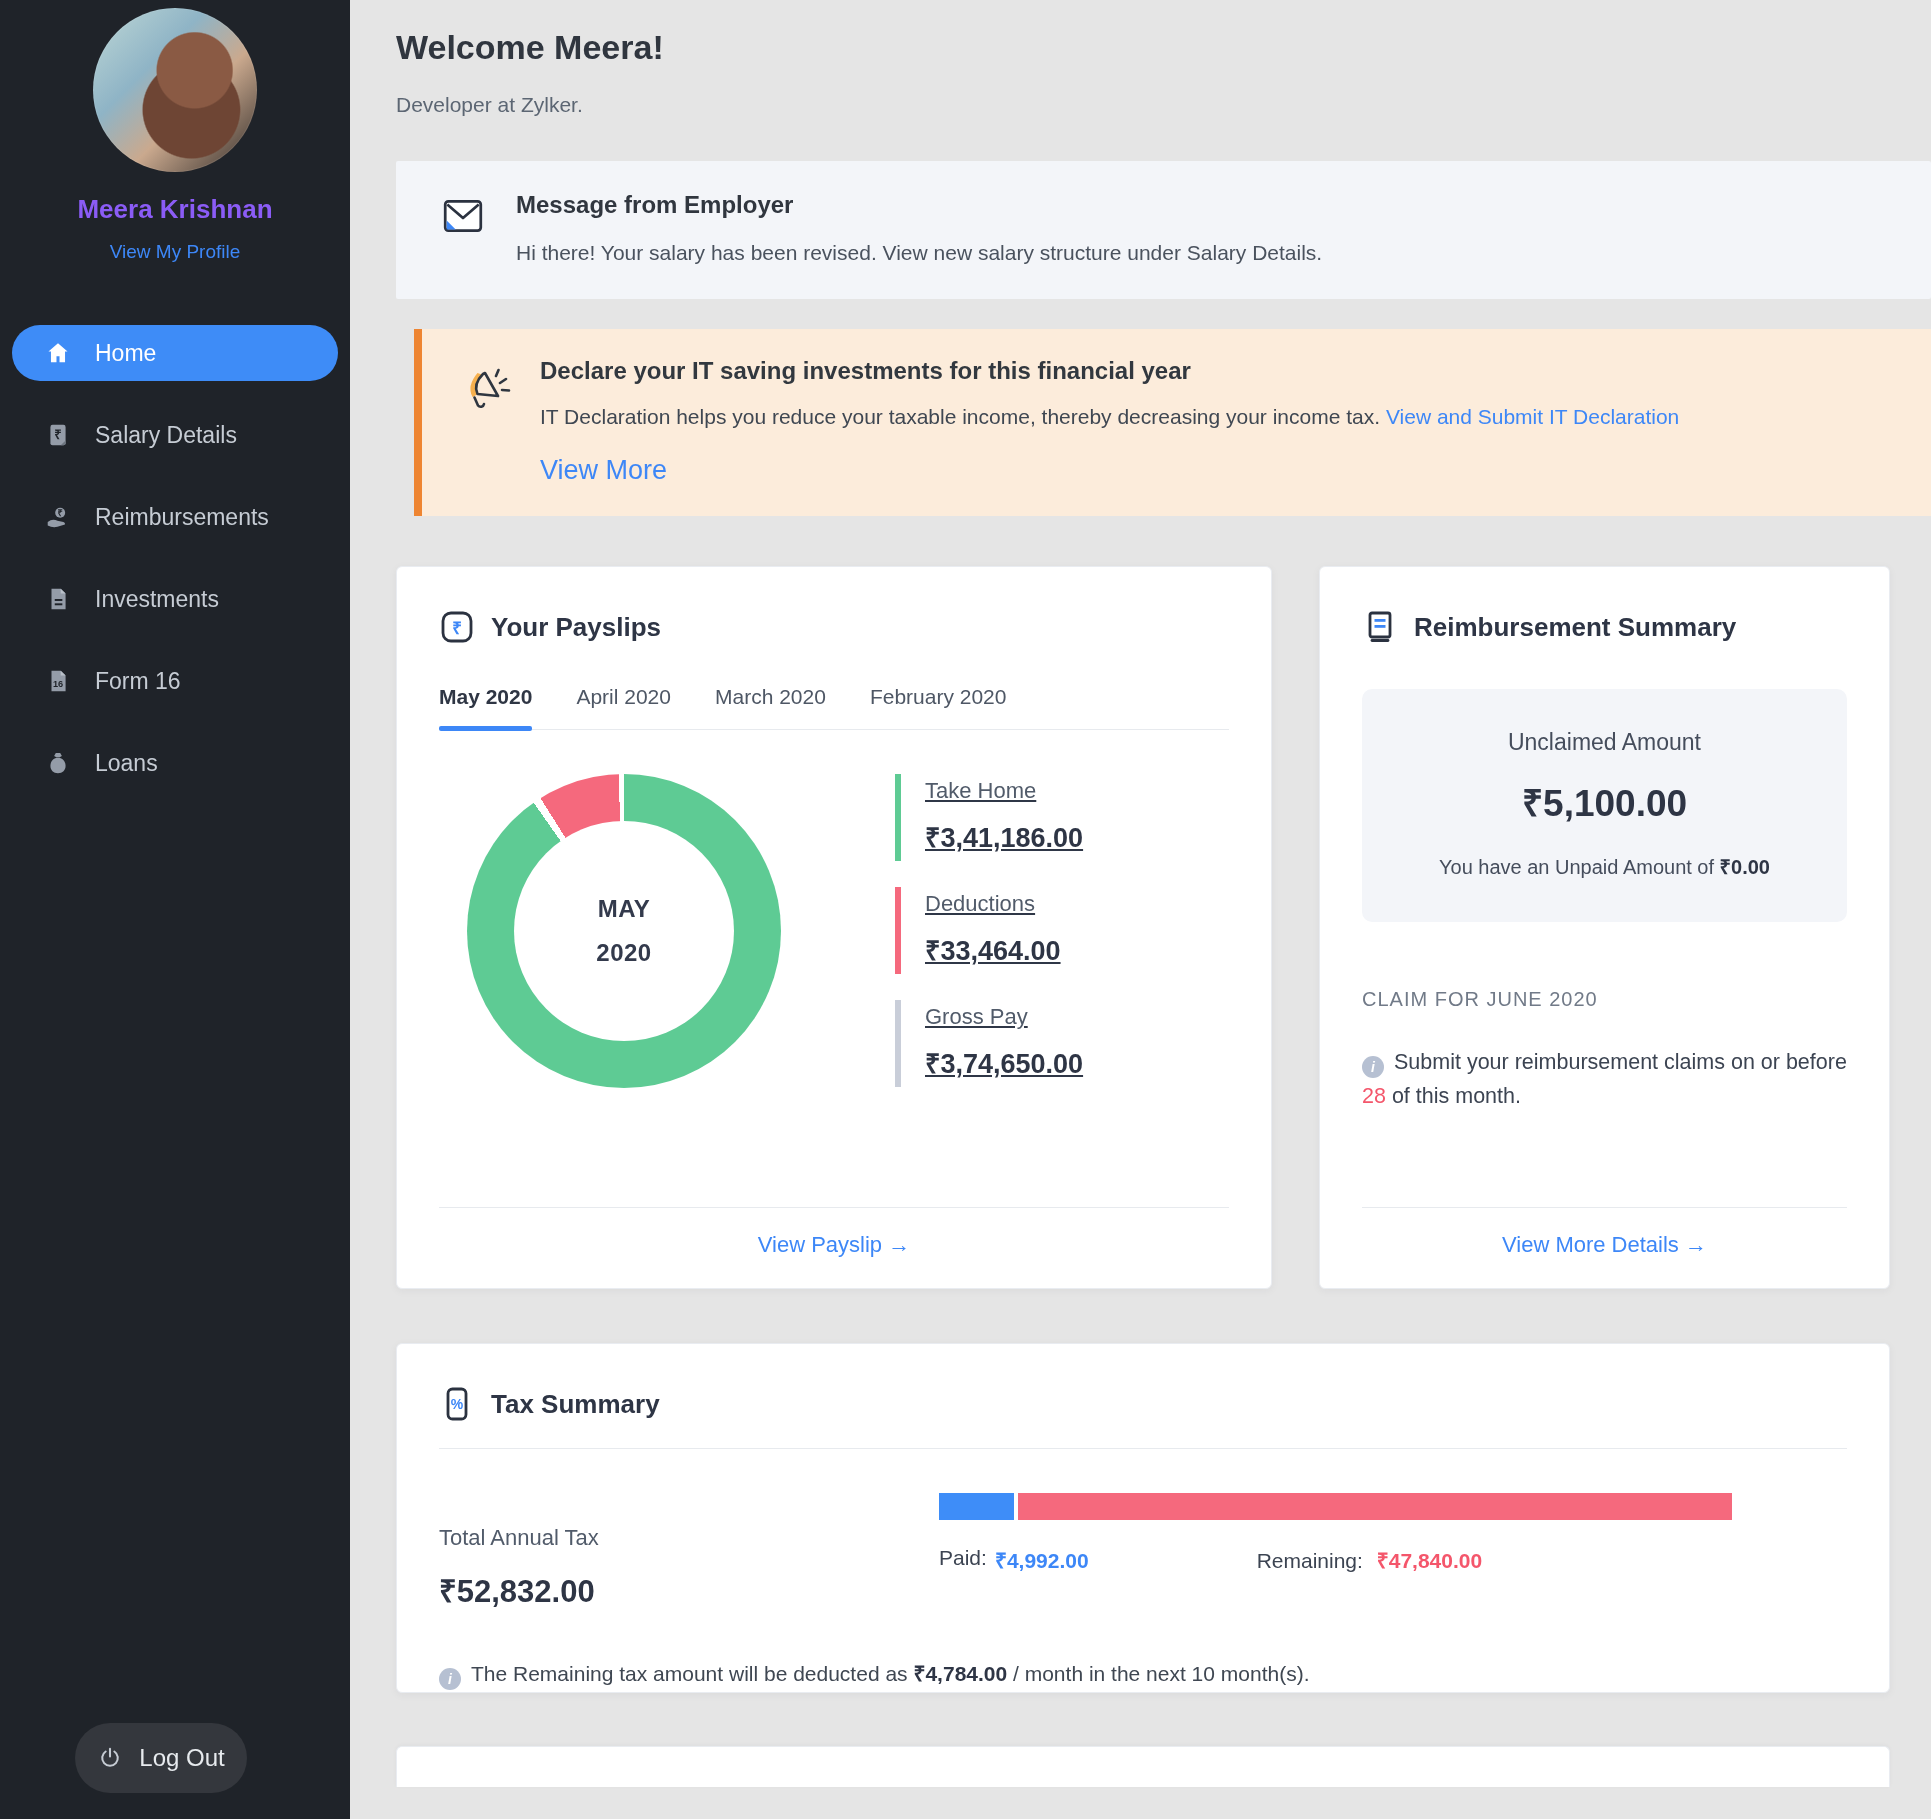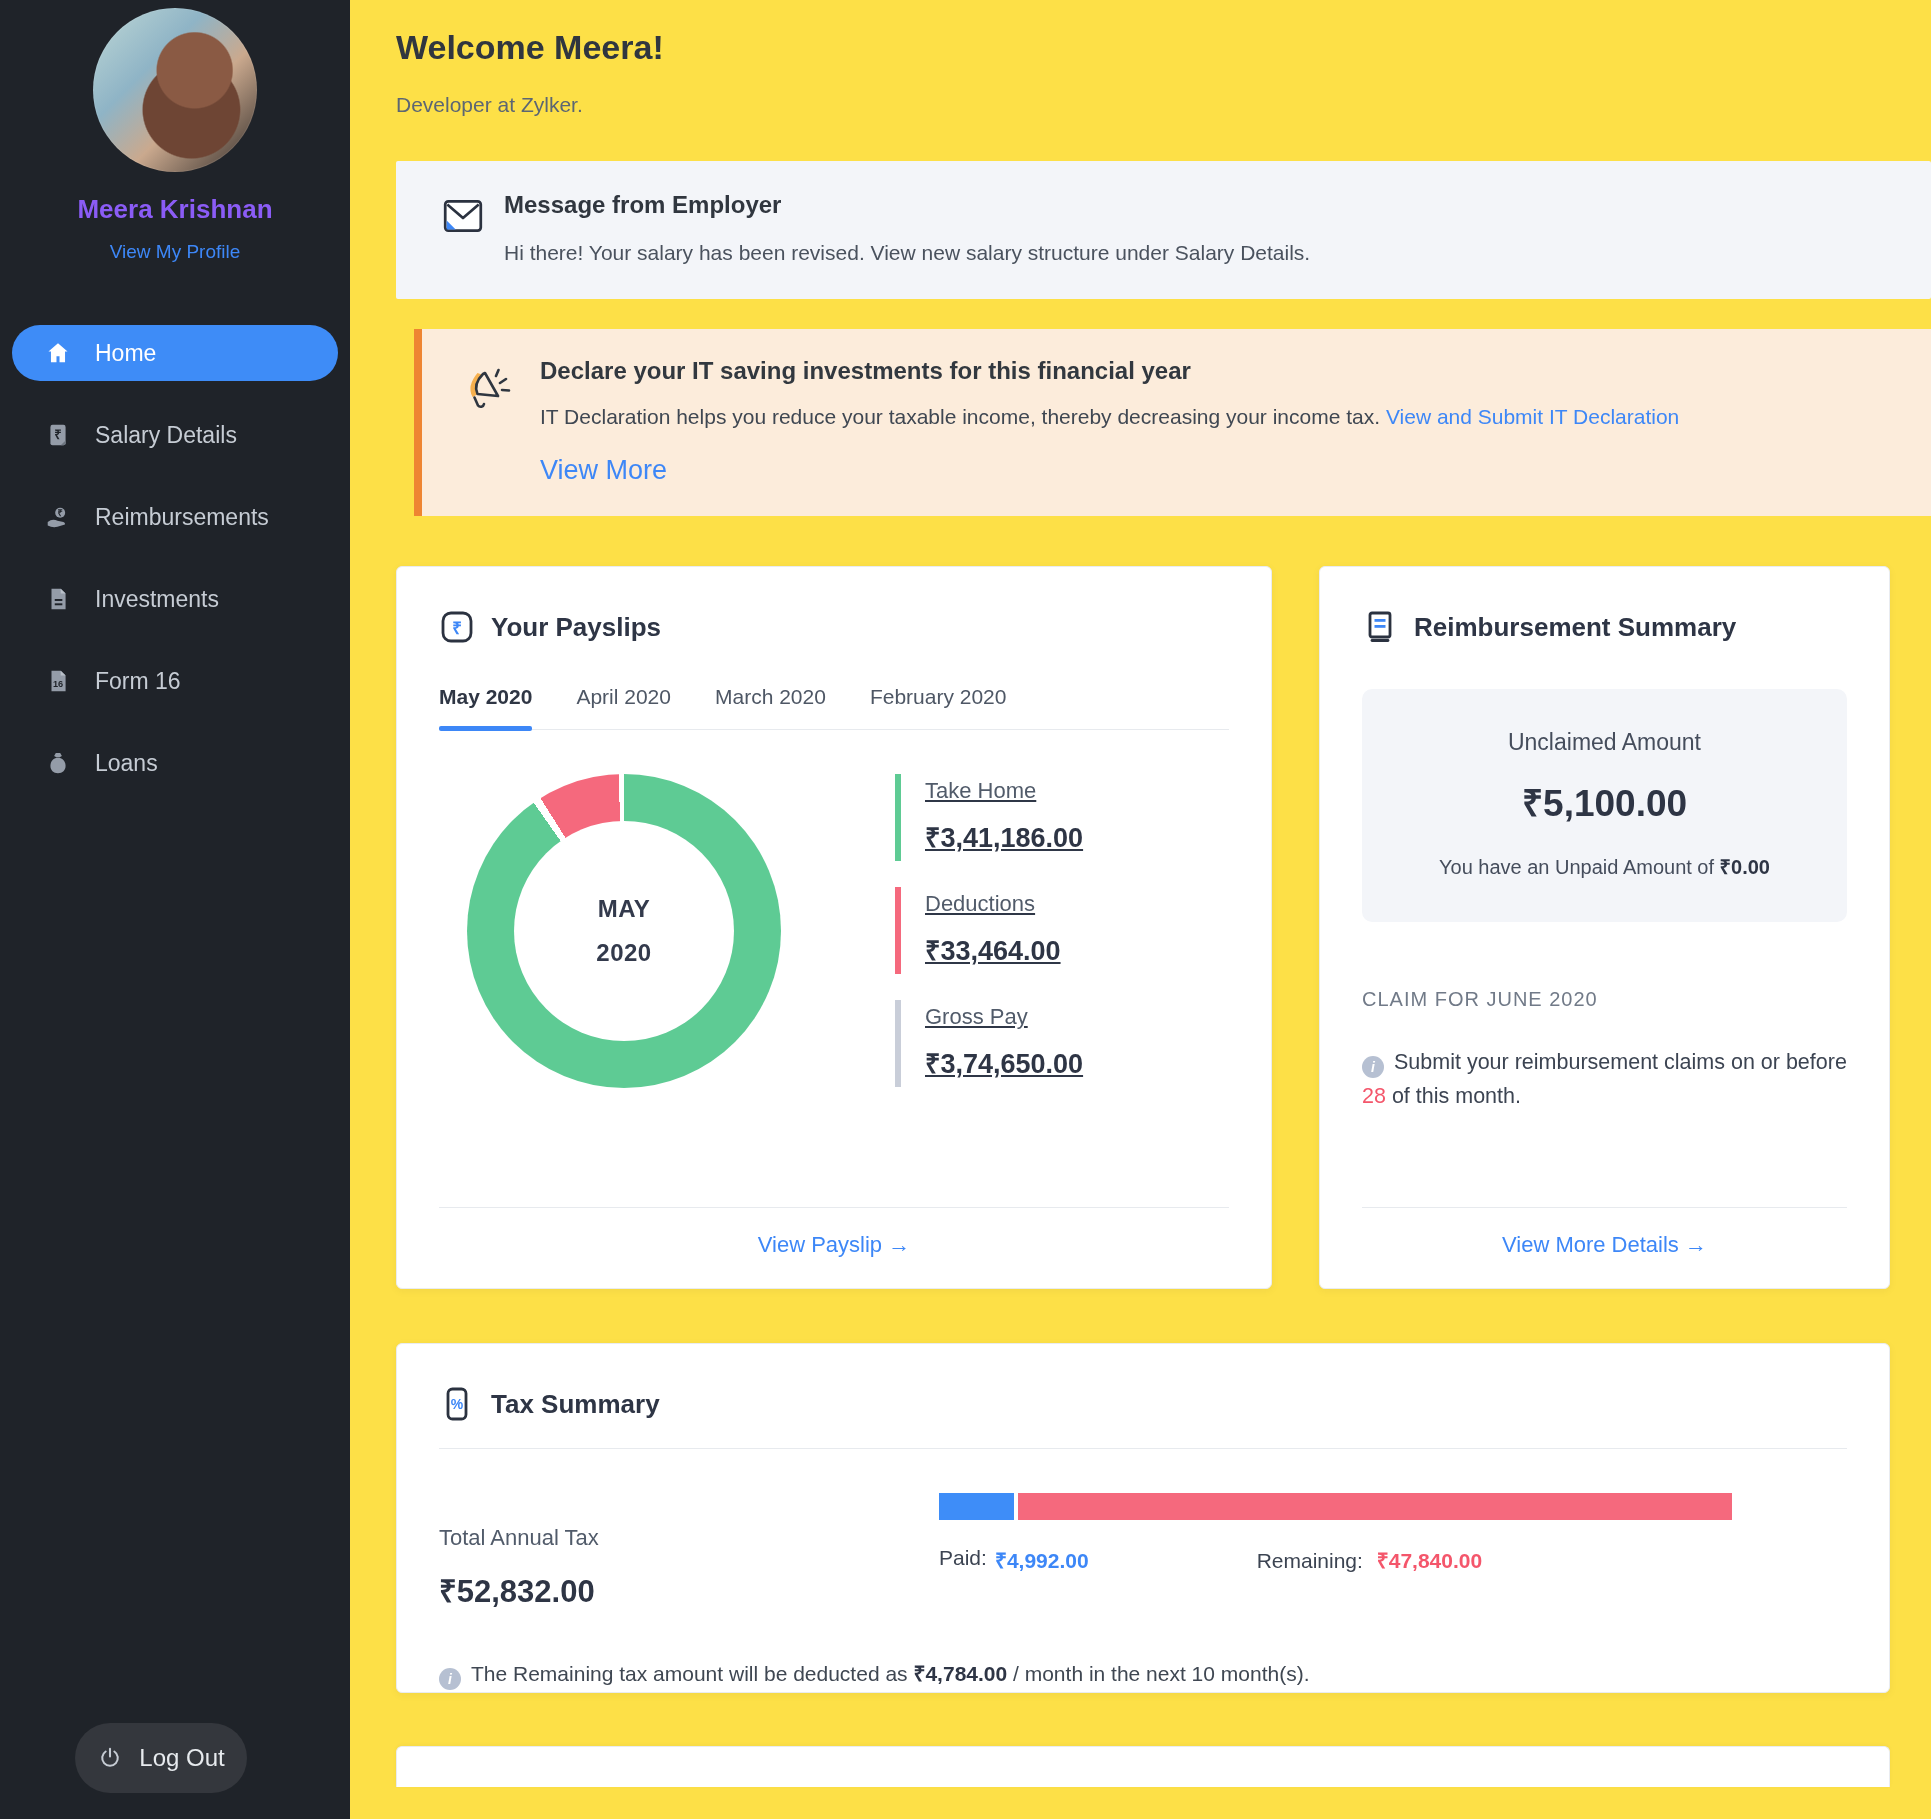--- a/index.html
+++ b/index.html
@@ -33,29 +33,29 @@
   .nav-item .nicon{width:26px;height:26px;margin-left:33px;flex:none;display:flex;}
   .nav-item .nlabel{margin-left:24px;font-size:23px;color:#c6ccd4;}
   .nav-item.active{background:#3e8cf7;}
   .nav-item.active .nlabel{color:#ffffff;}
   .logout{
     position:absolute;left:75px;bottom:26px;width:172px;height:70px;border-radius:35px;
     background:#34373d;border:none;display:flex;align-items:center;justify-content:center;
     cursor:pointer;color:#e7eaee;font-size:24px;font-family:inherit;gap:16px;
   }
   
-  .main{position:absolute;left:350px;top:0;right:0;bottom:0;background:#fde047;}
+  .main{position:absolute;left:350px;top:0;right:0;bottom:0;background:#e5e5e5;}
   .page-title{margin:28px 0 0 46px;font-size:34px;font-weight:bold;color:#30363f;}
   .page-subtitle{margin:26px 0 0 46px;font-size:21px;color:#5c6673;}
   .msg-box{
     margin:44px 0 0 46px;background:#f3f5f9;border-radius:2px;
     padding:30px 40px 34px 44px;display:flex;
   }
   .msg-icon{flex:none;margin-top:2px;}
-  .msg-text{margin-left:18px;}
+  .msg-text{margin-left:30px;}
   .msg-title{font-size:24px;font-weight:bold;color:#30363f;}
   .msg-body{margin-top:22px;font-size:21px;color:#4a525e;}
   .alert-box{
     margin:30px 0 0 64px;background:#fcecdb;border-left:8px solid #ee8532;
     padding:28px 40px 30px 36px;display:flex;
   }
   .alert-icon{flex:none;margin-top:6px;}
   .alert-text{margin-left:26px;}
   .alert-title{font-size:24px;font-weight:bold;color:#32383f;}
   .alert-body{margin-top:20px;font-size:21px;color:#3f4752;}

